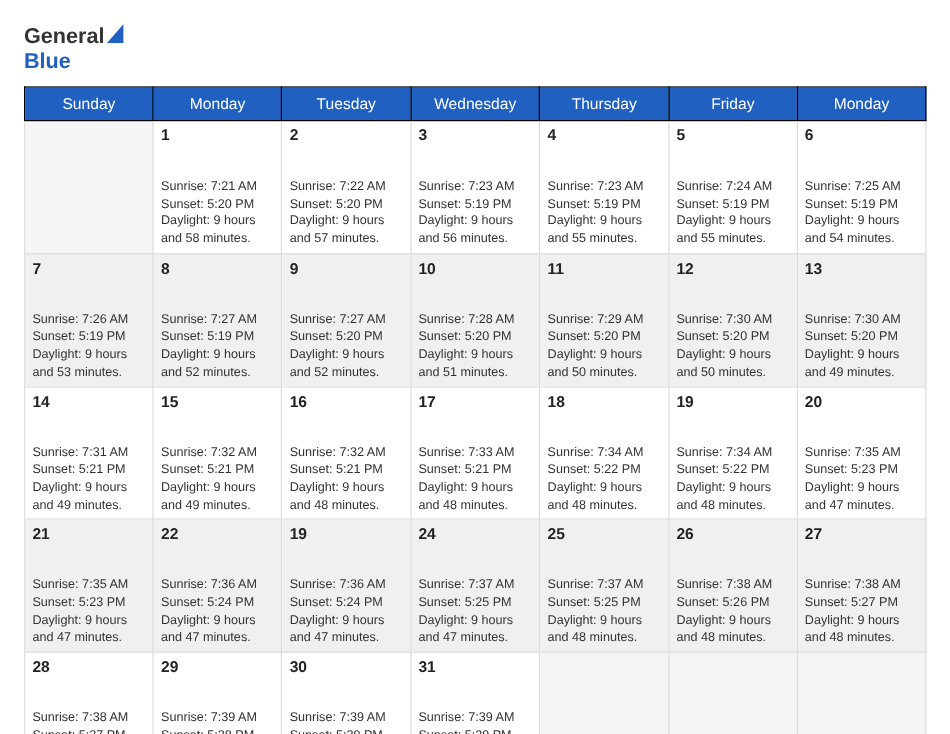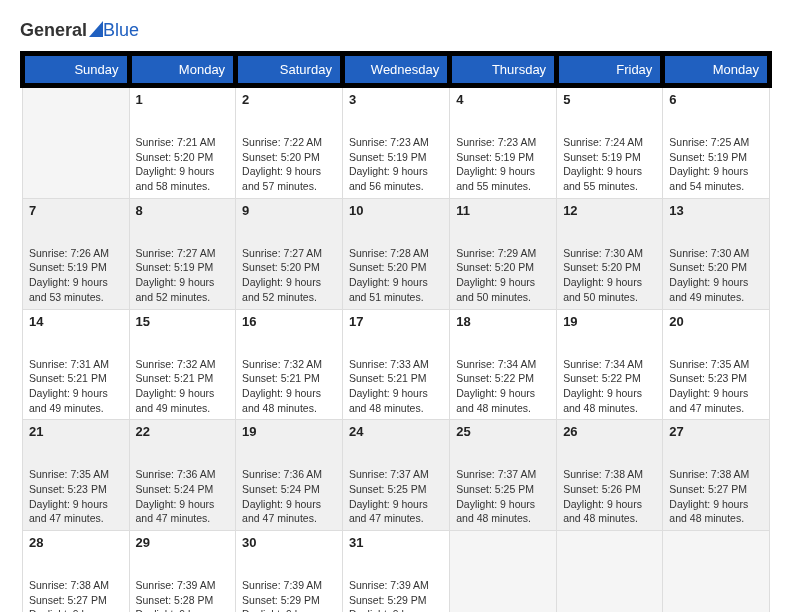--- a/index.html
+++ b/index.html
@@ -11,22 +11,22 @@
       padding: 20px;
     }
     .header {
       display: flex;
       justify-content: space-between;
       align-items: flex-start;
       margin-bottom: 10px;
     }
     .logo {
       display: flex;
-      flex-direction: row;
-      align-items: flex-end;
+      flex-direction: column;
+      align-items: flex-start;
     }
     .logo-top {
       display: flex;
       align-items: center;
     }
     .title-block {
       text-align: right;
     }
     .title-month {
       font-size: 32px;
@@ -38,25 +38,25 @@
       color: #444;
     }
     .calendar {
       width: 100%;
       border-collapse: collapse;
       font-size: 11px;
     }
     .calendar th {
       background: #2060c0;
       color: #fff;
-      text-align: right;
+      text-align: center;
       padding: 6px 8px;
       font-size: 13px;
       font-weight: normal;
-      border: 5px solid #000000;
+      border: 1px solid #000000;
     }
     .calendar td {
       border: 1px solid #ddd;
       vertical-align: top;
       padding: 4px 6px;
       width: 108px;
       height: 85px;
       background: #fff;
     }
     .calendar td.empty {
@@ -85,35 +85,35 @@
   <div class="logo">
     <div class="logo-top">
       <span style="font-size:18px;font-weight:bold;color:#333;">General</span>
       <span style="display:inline-block;margin-left:2px;vertical-align:middle;">
         <svg width="14" height="16" viewBox="0 0 14 16">
             <polygon points="0,16 14,0 14,16" fill="#2060c0"></polygon>
           </svg>
       </span>
     </div>
     <div>
-      <span style="font-size:18px;font-weight:normal;color:#2060c0;">Blue</span>
+      <span style="font-size:18px;font-weight:bold;color:#2060c0;">Blue</span>
     </div>
   </div>
   <div class="title-block">
     <div class="title-month"></div>
     <div class="title-location"></div>
   </div>
 </div>
 
 <table class="calendar">
   <thead>
     <tr>
     <th>Sunday</th>
         <th>Monday</th>
-        <th>Saturday</th>
+        <th>Tuesday</th>
         <th>Wednesday</th>
         <th>Thursday</th>
         <th>Friday</th>
         <th>Monday</th>
       </tr>
   </thead>
   <tbody id="calendar-body">
   <tr>
         <td class="empty"></td>
         <td>

